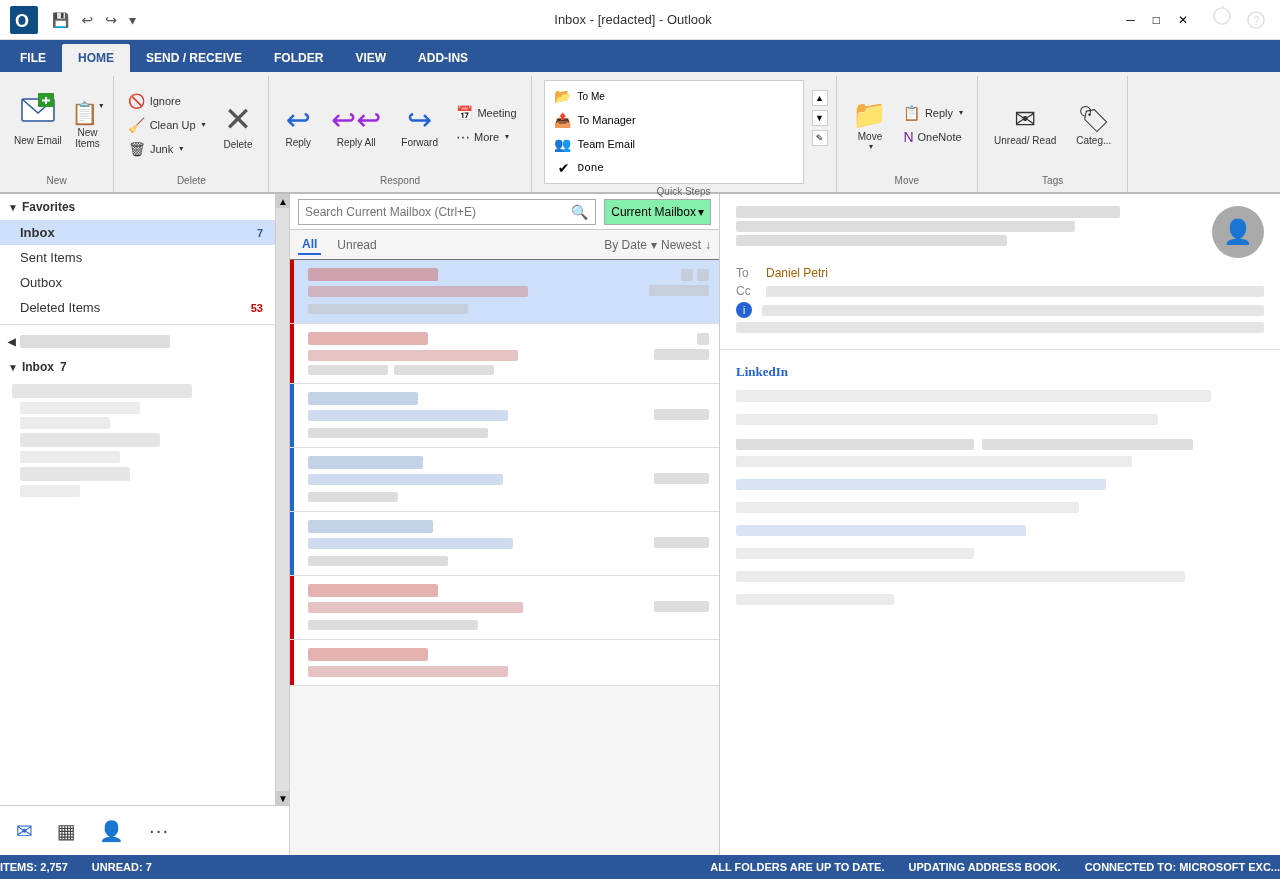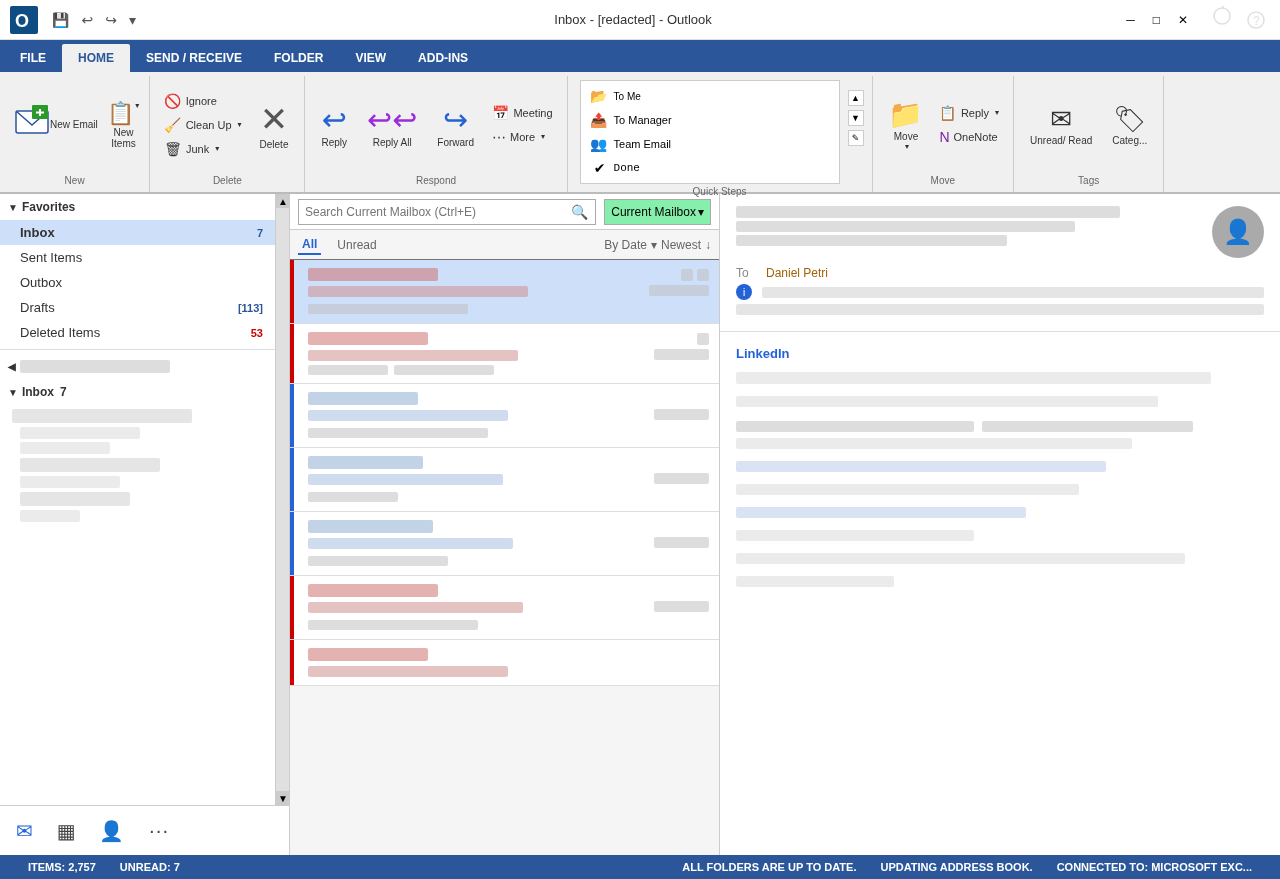--- a/index.html
+++ b/index.html
@@ -102,21 +102,21 @@
       background: none;
       font-size: 11px;
       color: #333;
       height: 22px;
       gap: 4px;
       white-space: nowrap;
     }
     .ribbon-btn-small .btn-icon-sm { font-size: 14px; }
     .ribbon-col { display: flex; flex-direction: column; gap: 2px; justify-content: center; }
     .ribbon-new-email-btn {
-      display: flex; flex-direction: row; align-items: center; justify-content: flex-start;
+      display: flex; flex-direction: column; align-items: center; justify-content: flex-start;
       background: none; border: none; cursor: pointer; padding: 4px 6px; height: 76px; font-size: 10px; color: #333;
     }
 
     
     .quick-steps-box {
       border: 1px solid #ccc;
       background: #fff;
       display: flex;
       flex-direction: column;
       gap: 2px;
@@ -193,21 +193,21 @@
       font-size: 20px; cursor: pointer; color: #444; background: none; border: none; padding: 4px;
     }
     .sidebar-footer-btn.active { color: #2463d6; }
 
     
     .status-bar {
       height: 24px;
       background: #2b579a;
       display: flex;
       align-items: center;
-      padding: 0 28px;
+      padding: 0 0;
       gap: 24px;
       flex-shrink: 0;
     }
     .status-bar span { font-size: 11px; color: #fff; font-weight: 600; }
 
     
     .email-list-panel {
       width: 430px;
       background: #f5f5f5;
       border-right: 1px solid #ccc;
@@ -284,21 +284,21 @@
       width: 52px; height: 52px; border-radius: 50%;
       background: #aaa; display: flex; align-items: center; justify-content: center;
       color: #fff; font-size: 24px; flex-shrink: 0;
     }
     .reading-field { display: flex; align-items: center; gap: 6px; margin: 4px 0; font-size: 12px; }
     .reading-field-label { color: #888; width: 24px; }
     .reading-field-value { color: #a16207; }
     .reading-field-blurred { height: 11px; background: #ccc; border-radius: 2px; flex: 1; opacity: 0.5; }
     .info-icon { width: 16px; height: 16px; border-radius: 50%; background: #2463d6; color: #fff; font-size: 10px; display: inline-flex; align-items: center; justify-content: center; }
     .reading-body { flex: 1; overflow-y: auto; padding: 12px 16px; }
-    .body-link { color: #2463d6; text-decoration: none; font-size: 13px; font-weight: 600; }
+    .body-link { color: #2463d6; text-decoration: none; font-size: 13px; font-weight: 600; font-family: Liberation Serif, serif; }
     .body-blurred { height: 11px; background: #ccc; border-radius: 2px; margin: 6px 0; opacity: 0.4; }
     .scroll-btn-up, .scroll-btn-dn {
       width: 14px; height: 14px; background: #ccc; border: none; cursor: pointer; font-size: 10px; text-align: center;
     }
 
     
     ::-webkit-scrollbar { width: 8px; }
     ::-webkit-scrollbar-track { background: #f0f0f0; }
     ::-webkit-scrollbar-thumb { background: #bbb; border-radius: 4px; }
     .big-icon { font-size: 32px; }
@@ -512,24 +512,20 @@
           <span>Inbox</span>
           <span class="badge">7</span>
         </div>
         <div class="sidebar-item">
           <span>Sent Items</span>
         </div>
         <div class="sidebar-item">
           <span>Outbox</span>
         </div>
         <div class="sidebar-item">
-          <span>Drafts</span>
-          <span class="badge">[113]</span>
-        </div>
-        <div class="sidebar-item">
           <span>Deleted Items</span>
           <span class="badge" style="color:#cc0000;">53</span>
         </div>
 
         <div class="sidebar-divider"></div>
 
         <div class="sidebar-section-header" style="justify-content:space-between;">
           <div style="display:flex;align-items:center;">
             <span class="arrow">◀</span>
             <span class="blurred-block" style="width:150px;height:13px;"></span>
@@ -711,20 +707,24 @@
         <div class="avatar-circle">
           <span>👤</span>
         </div>
       </div>
       <div style="margin-top:8px;">
         <div class="reading-field">
           <span class="reading-field-label">To</span>
           <span class="reading-field-value">Daniel Petri</span>
         </div>
         <div class="reading-field">
+          <span class="reading-field-label">Cc</span>
+          <span class="reading-field-blurred blurred-block" style="width:300px;"></span>
+        </div>
+        <div class="reading-field">
           <span class="info-icon">i</span>
           <span class="reading-field-blurred blurred-block" style="width:280px;margin-left:4px;"></span>
         </div>
         <div class="reading-field">
           <span class="reading-field-blurred blurred-block" style="width:130px;"></span>
         </div>
       </div>
     </div>
 
     <div class="reading-body">

